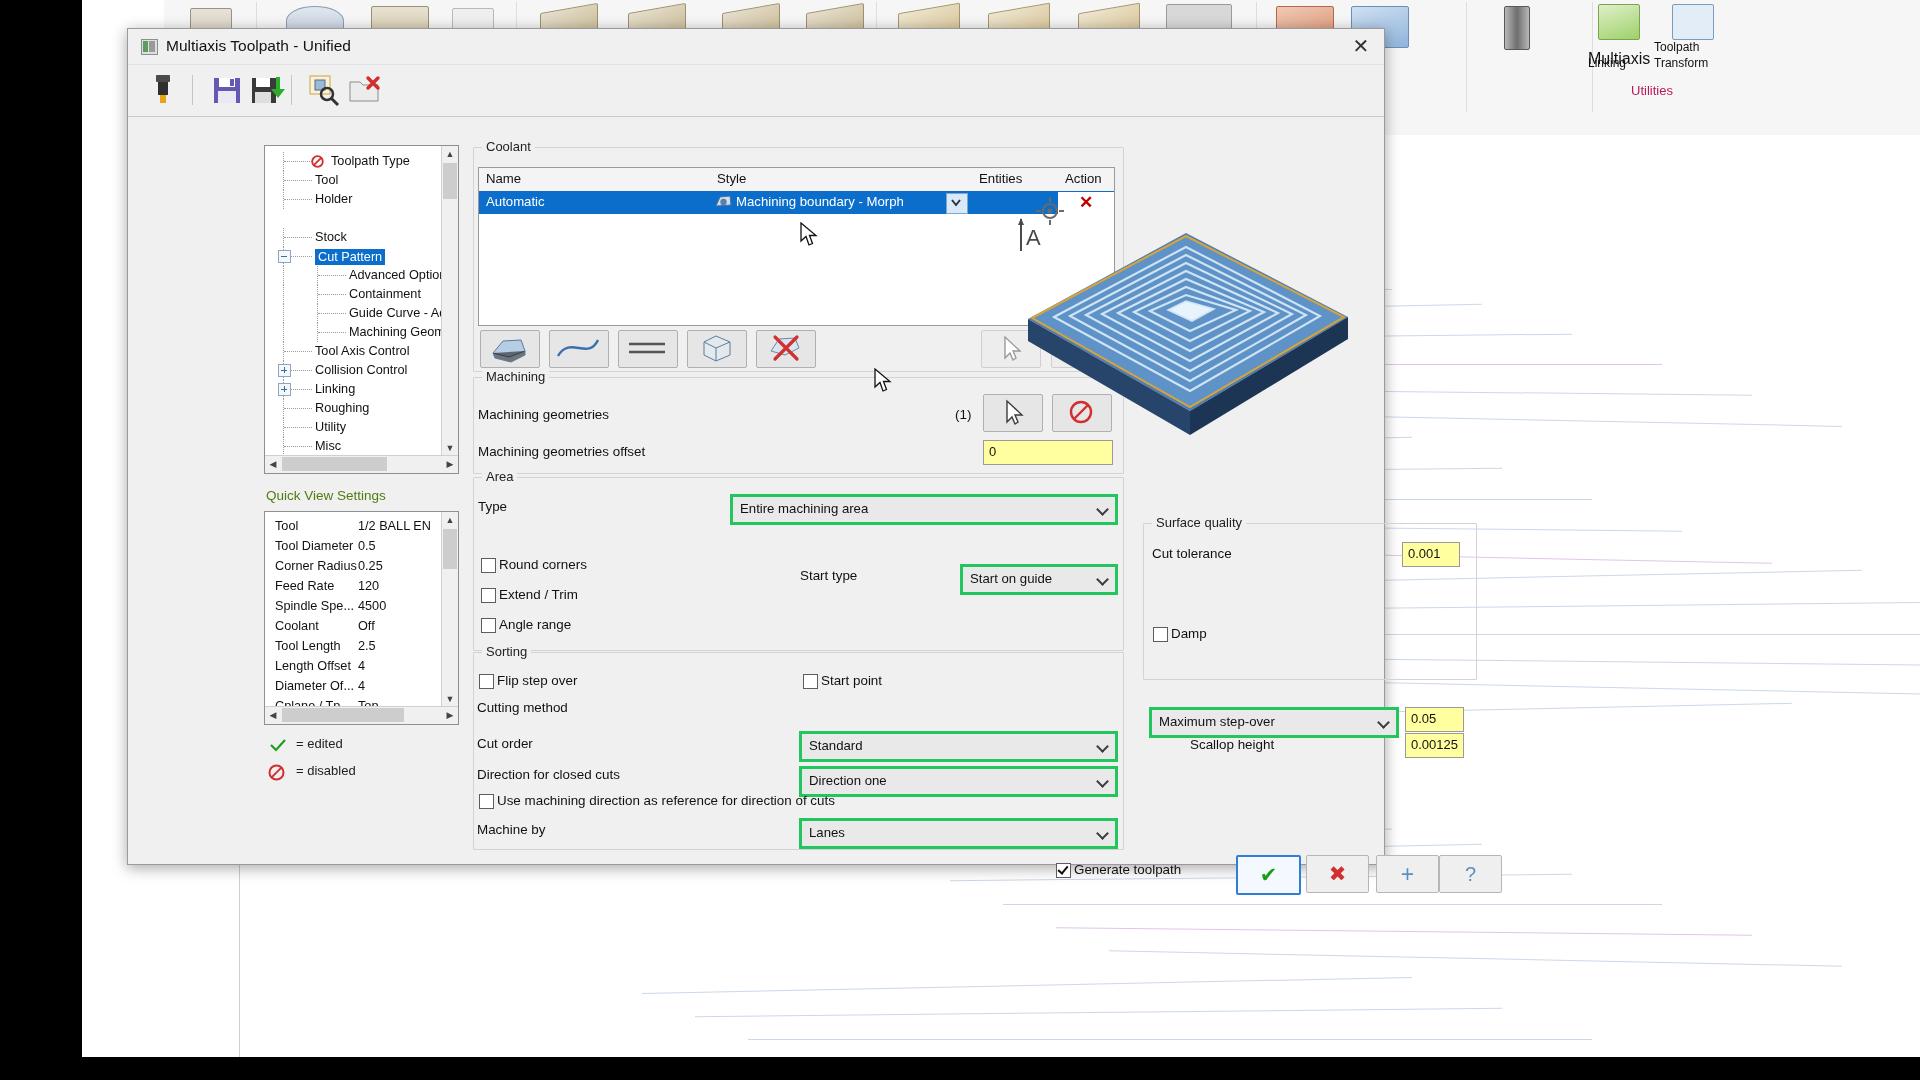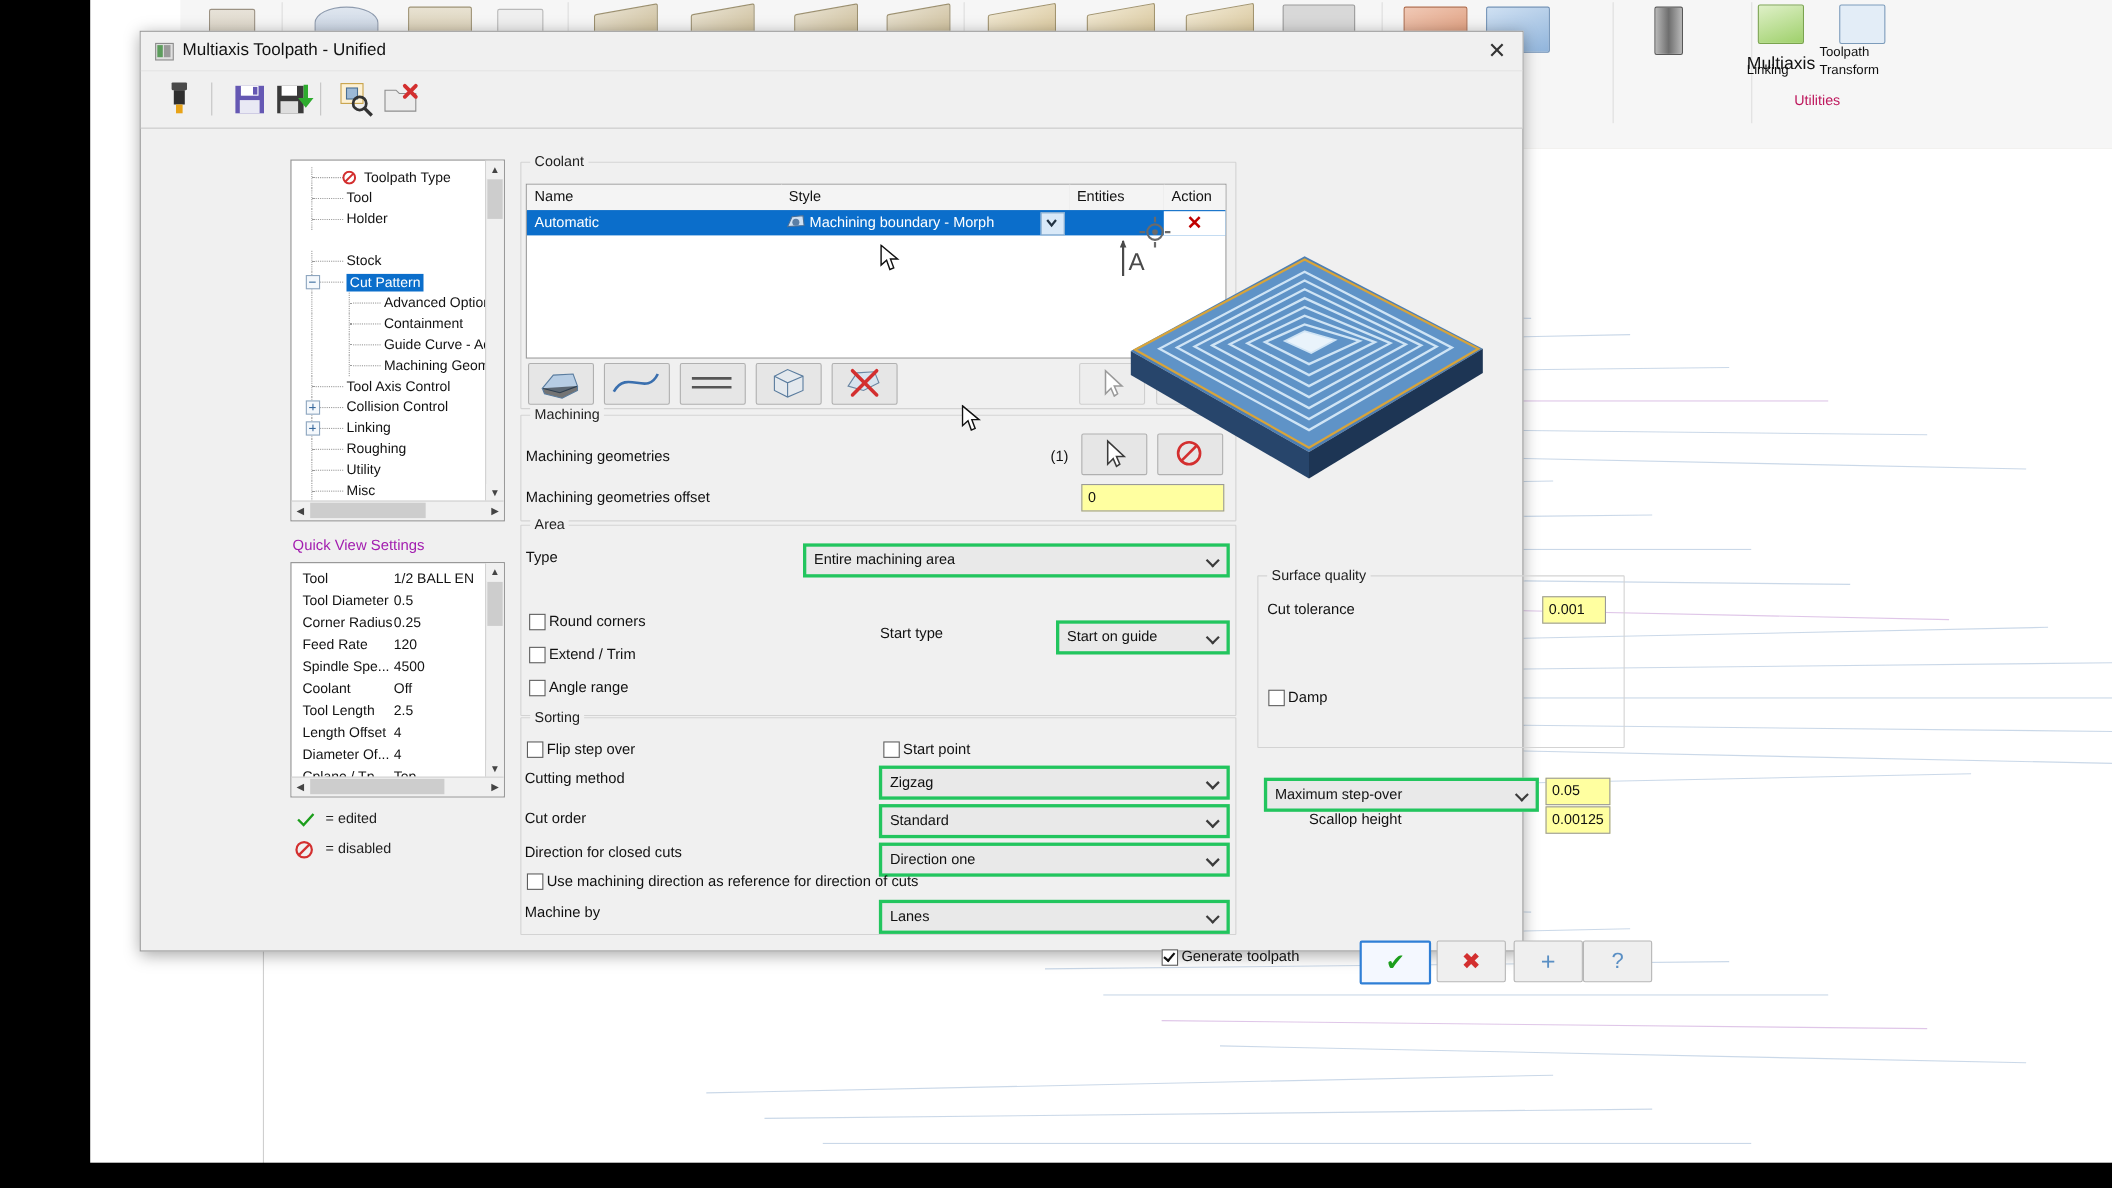--- a/index.html
+++ b/index.html
@@ -55,21 +55,21 @@
   .pm:before{content:"";position:absolute;left:2px;top:4.5px;width:6px;height:1px;background:#3a6b9e;}
   .pm.plus:after{content:"";position:absolute;left:4.5px;top:2px;width:1px;height:6px;background:#3a6b9e;}
 
   .vscroll{position:absolute;right:0;top:0;width:16px;bottom:0;background:#f0f0f0;border-left:1px solid #d0d0d0;}
   .vsbtn{position:absolute;left:0;width:16px;height:16px;background:#f0f0f0;display:flex;align-items:center;justify-content:center;font-size:9px;color:#444;cursor:pointer;}
   .vsthumb{position:absolute;left:1px;width:14px;background:#cdcdcd;}
   .hscroll{position:absolute;left:0;right:0;bottom:0;height:17px;background:#f0f0f0;border-top:1px solid #d0d0d0;}
   .hsbtn{position:absolute;top:0;width:16px;height:16px;display:flex;align-items:center;justify-content:center;font-size:9px;color:#444;cursor:pointer;}
   .hsthumb{position:absolute;top:1px;height:14px;background:#cdcdcd;}
 
-  #qvlabel{position:absolute;left:138px;top:459px;font-size:13.5px;color:#a21caf;}
+  #qvlabel{position:absolute;left:138px;top:459px;font-size:13.5px;color:#4d7c0f;}
   #qvbox{position:absolute;left:136px;top:482px;width:193px;height:212px;background:#fff;border:1px solid #8f8f8f;overflow:hidden;}
   .qvrow{position:absolute;left:0;right:0;height:20px;font-size:12.7px;color:#111;}
   .qvk{position:absolute;left:10px;top:2px;white-space:nowrap;}
   .qvv{position:absolute;left:93px;top:2px;white-space:nowrap;}
 
   .legend{position:absolute;font-size:13px;color:#222;}
 
   
   .grp{position:absolute;border:1px solid #d3d3d3;border-radius:1px;}
   .grpcap{position:absolute;top:-9px;left:8px;background:#f0f0f0;padding:0 4px;font-size:13px;color:#222;}
@@ -570,24 +570,20 @@
 
   <div class="grp" style="left:345px;top:623px;width:649px;height:196px;">
     <div class="grpcap">Sorting</div>
   </div>
   <div class="cb" style="left:351px;top:645px;"></div>
   <div class="cblbl" style="left:369px;top:644px;">Flip step over</div>
   <div class="cb" style="left:675px;top:645px;"></div>
   <div class="cblbl" style="left:693px;top:644px;">Start point</div>
 
   <div class="lbl" style="left:349px;top:671px;">Cutting method</div>
-  <div class="combo" style="left:671px;top:667px;width:313px;">
-    <div class="ctext">Zigzag</div>
-    <div class="carrow"></div>
-  </div>
 
   <div class="lbl" style="left:349px;top:707px;">Cut order</div>
   <div class="combo" style="left:671px;top:702px;width:313px;">
     <div class="ctext">Standard</div>
     <div class="carrow"></div>
   </div>
 
   <div class="lbl" style="left:349px;top:738px;">Direction for closed cuts</div>
   <div class="combo" style="left:671px;top:737px;width:313px;">
     <div class="ctext">Direction one</div>

